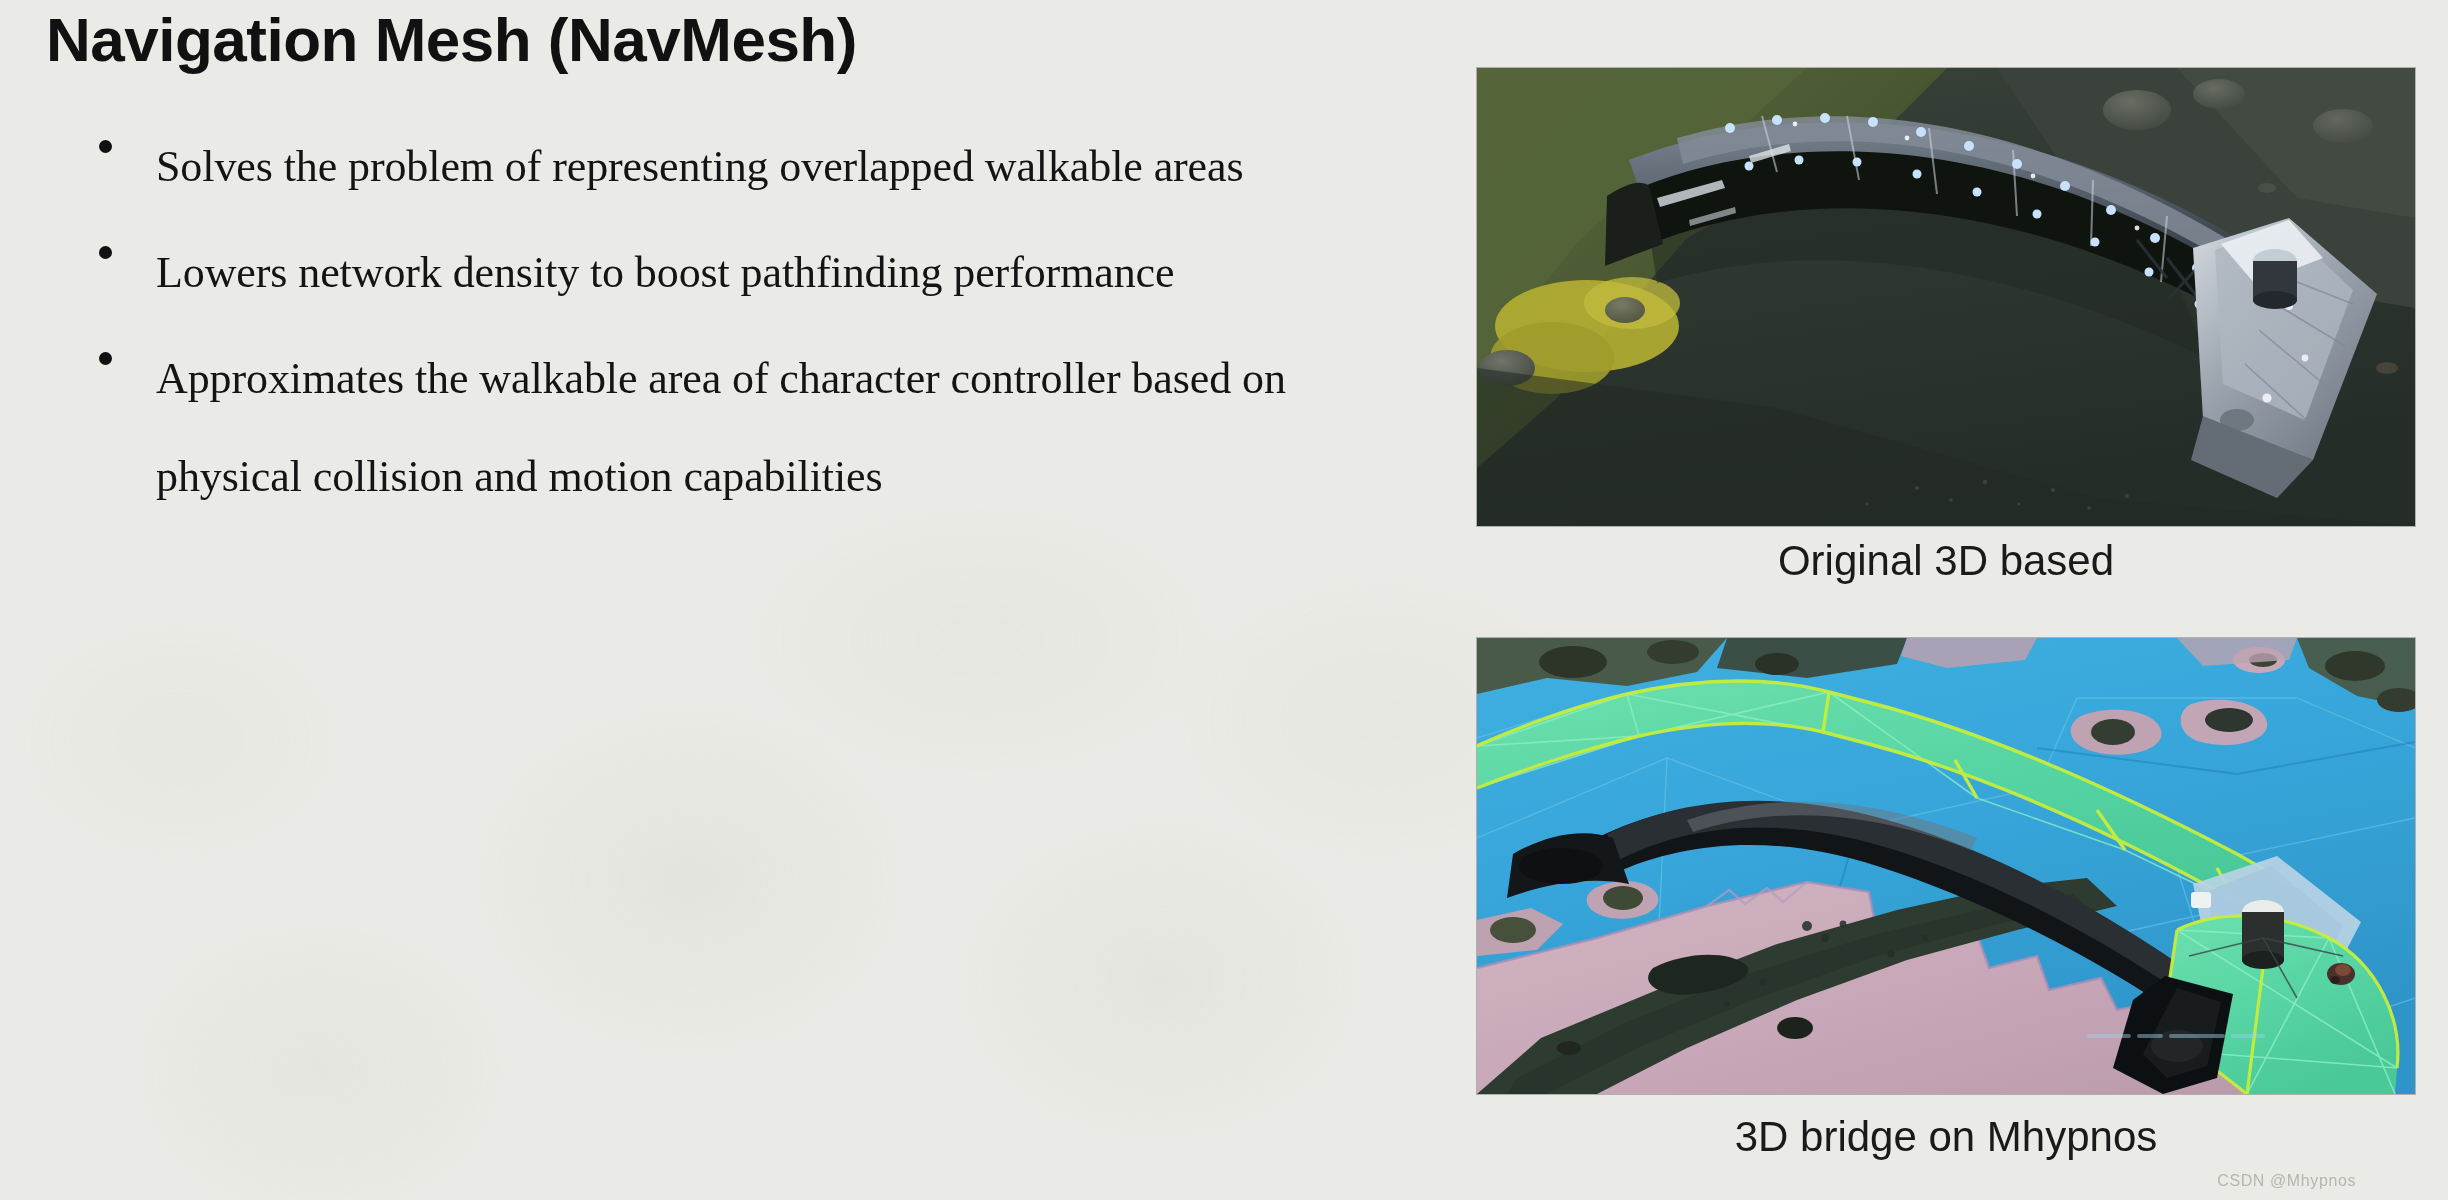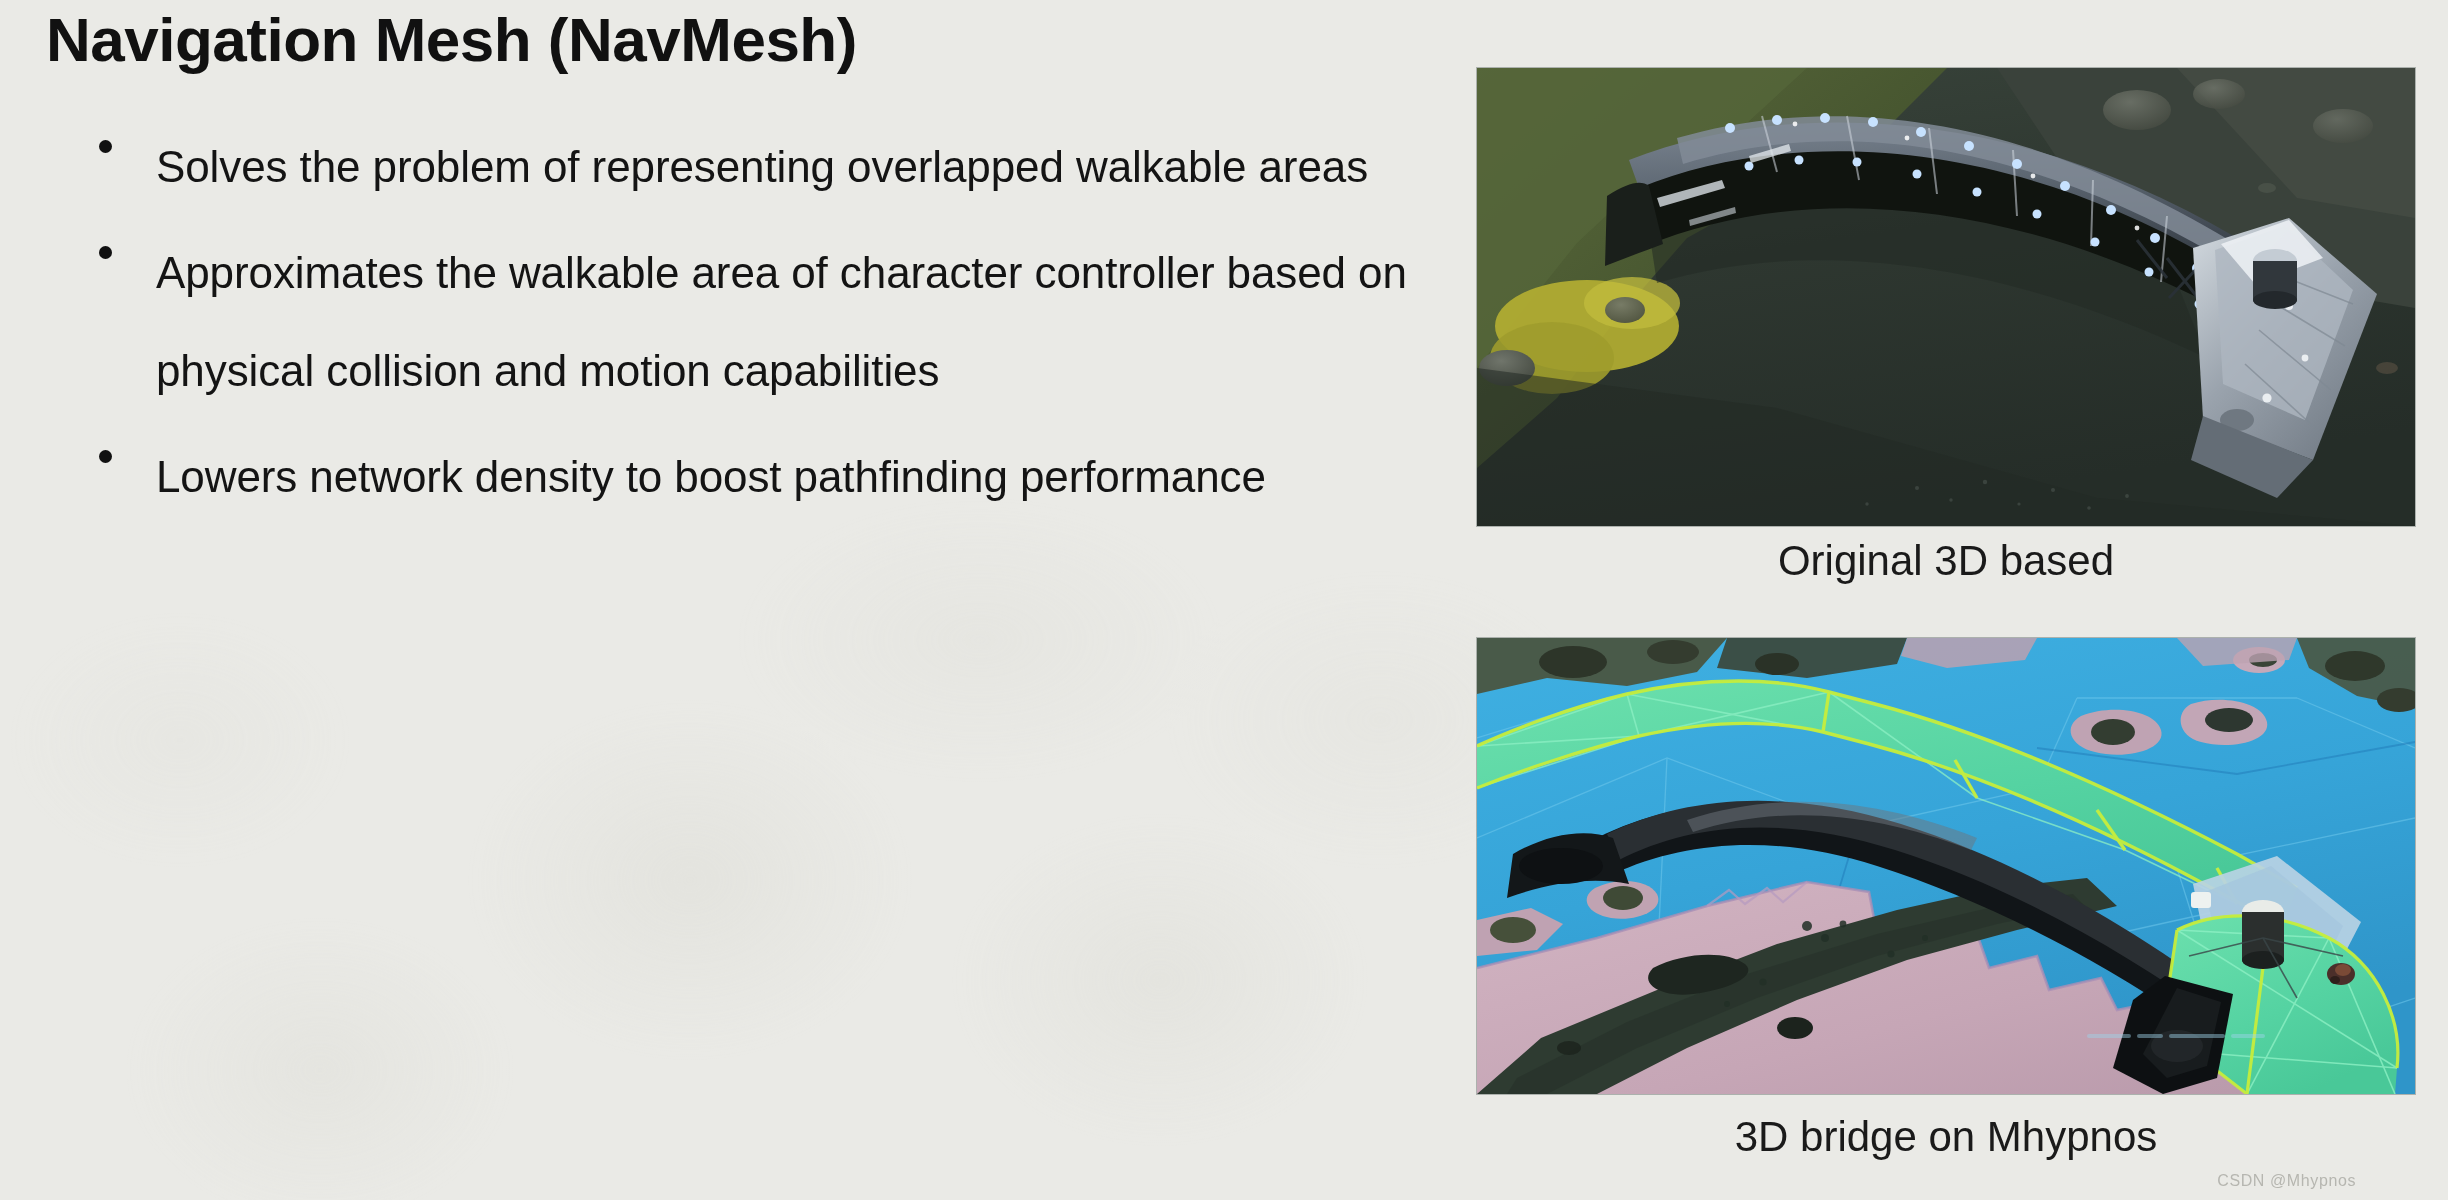--- a/index.html
+++ b/index.html
@@ -55,20 +55,21 @@
   .bullet-list {
     position: absolute;
     left: 46px;
     top: 118px;
     width: 1380px;
   }
 
   .bullet-item {
     position: relative;
     margin-bottom: 8px;
+    font-family: Liberation Serif, serif;
   }
 
   .bullet-dot {
     position: absolute;
     left: 53px;
     top: 22px;
     width: 13px;
     height: 13px;
     border-radius: 50%;
     background: #111111;
@@ -140,26 +141,26 @@
 
   <div class="bullet-list">
 
     <div class="bullet-item">
       <span class="bullet-dot"></span>
       <div class="bullet-text">Solves the problem of representing overlapped walkable areas</div>
     </div>
 
     <div class="bullet-item">
       <span class="bullet-dot"></span>
-      <div class="bullet-text">Approximates the walkable area of character controller based on physical collision and motion capabilities</div>
+      <div class="bullet-text">Lowers network density to boost pathfinding performance</div>
     </div>
 
     <div class="bullet-item">
       <span class="bullet-dot"></span>
-      <div class="bullet-text">Lowers network density to boost pathfinding performance</div>
+      <div class="bullet-text">Approximates the walkable area of character controller based on physical collision and motion capabilities</div>
     </div>
 
   </div>
 
   <div class="figure-top">
     <svg width="938" height="458" viewBox="0 0 938 458" preserveAspectRatio="none">
       <defs>
         <linearGradient id="waterG" x1="0" y1="0" x2="0.3" y2="1">
           <stop offset="0%" stop-color="#39443b"></stop>
           <stop offset="45%" stop-color="#2e3730"></stop>

